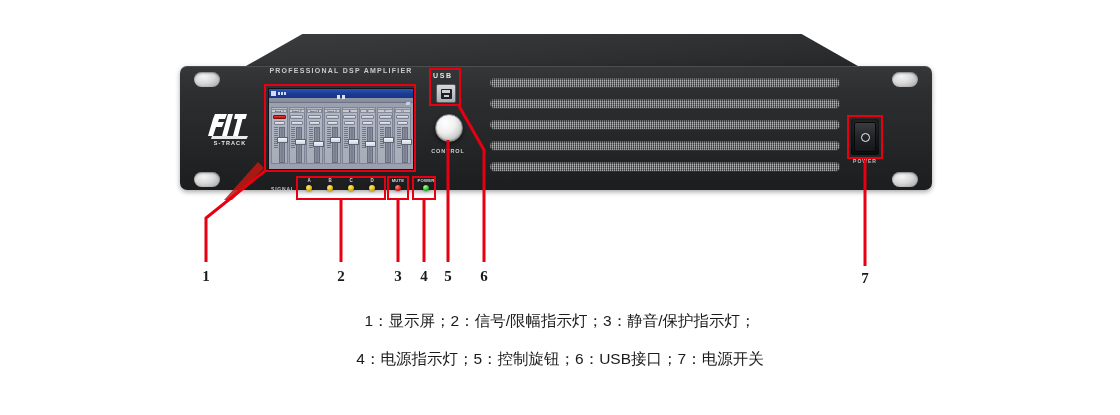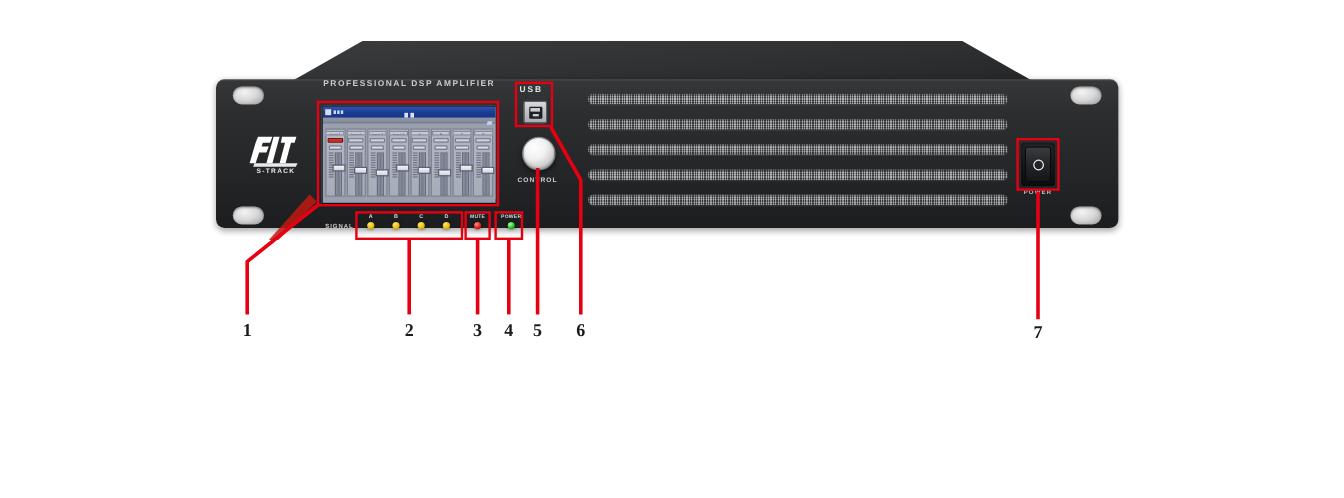--- a/index.html
+++ b/index.html
@@ -486,14 +486,18 @@
   </svg>
 
   <div class="numlab" style="left:195px;top:268px;">1</div>
   <div class="numlab" style="left:330px;top:268px;">2</div>
   <div class="numlab" style="left:387px;top:268px;">3</div>
   <div class="numlab" style="left:413px;top:268px;">4</div>
   <div class="numlab" style="left:437px;top:268px;">5</div>
   <div class="numlab" style="left:473px;top:268px;">6</div>
   <div class="numlab" style="left:854px;top:270px;">7</div>
 
+  <div class="caption">
+    <div>1：显示屏；2：信号/限幅指示灯；3：静音/保护指示灯；</div>
+    <div>4：电源指示灯；5：控制旋钮；6：USB接口；7：电源开关</div>
+  </div>
 
 </div>
 
 </body></html>

